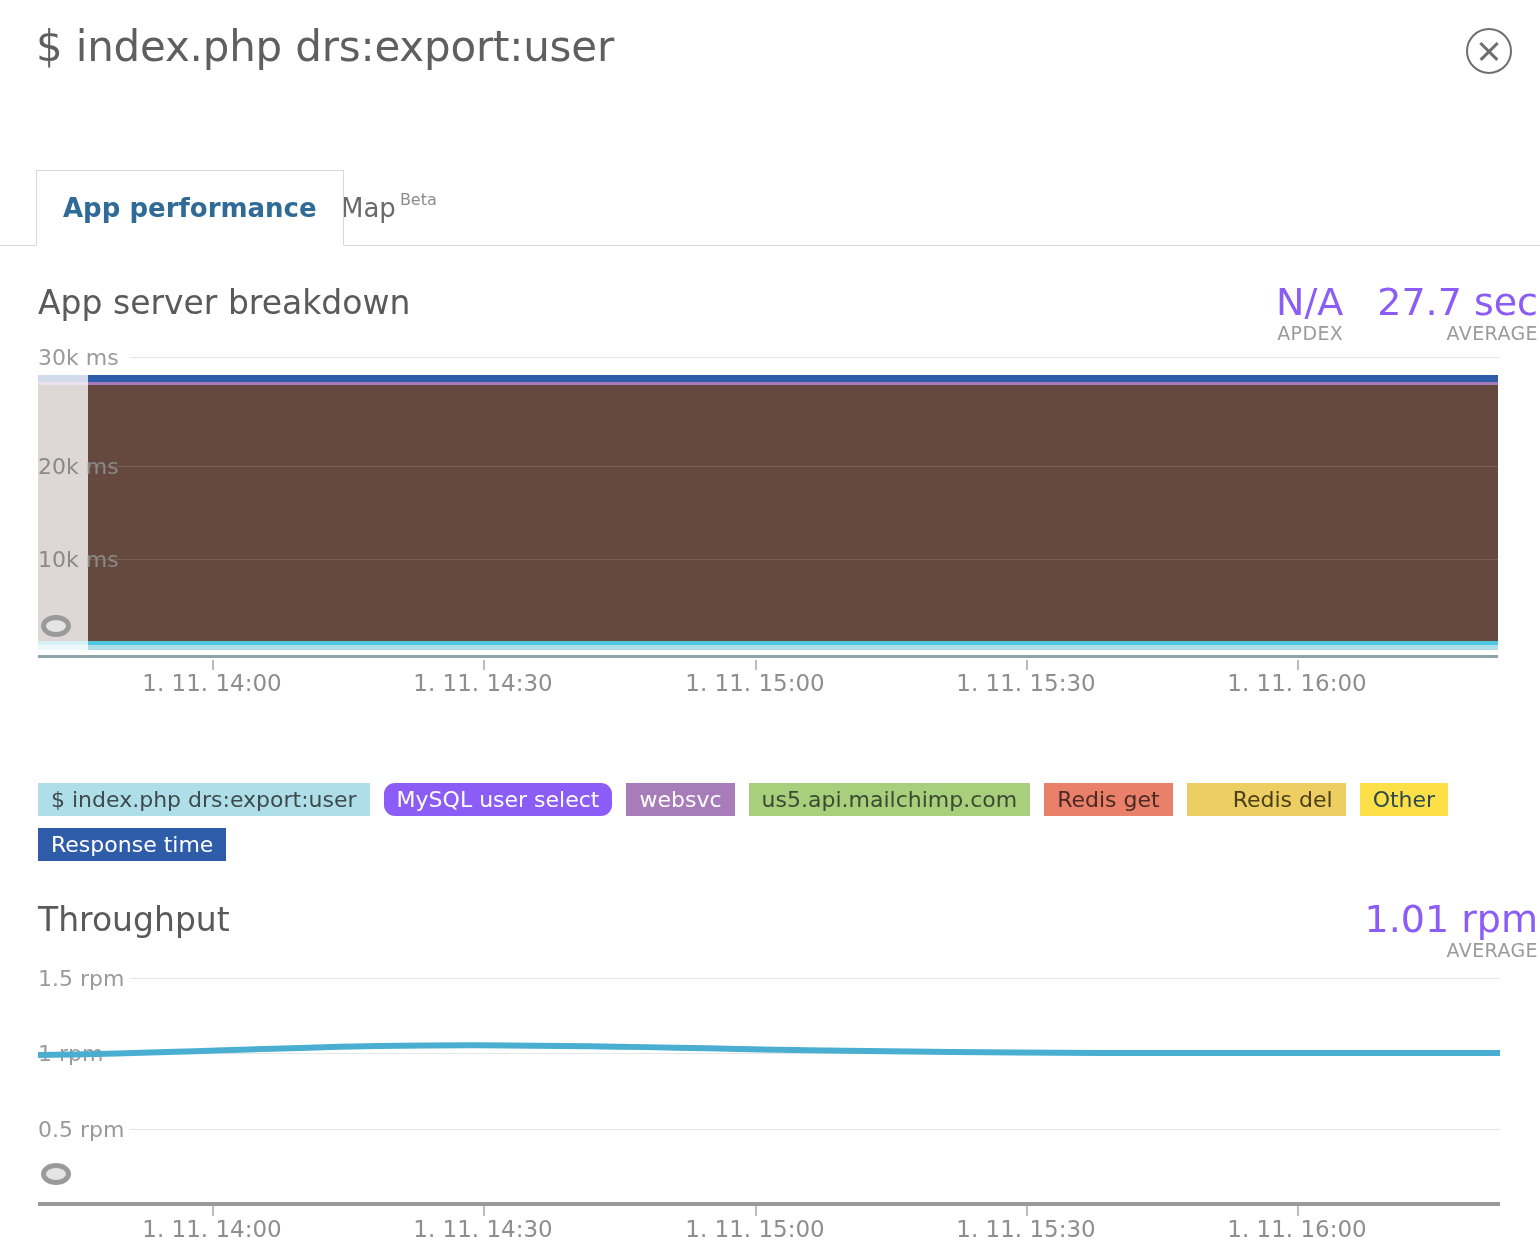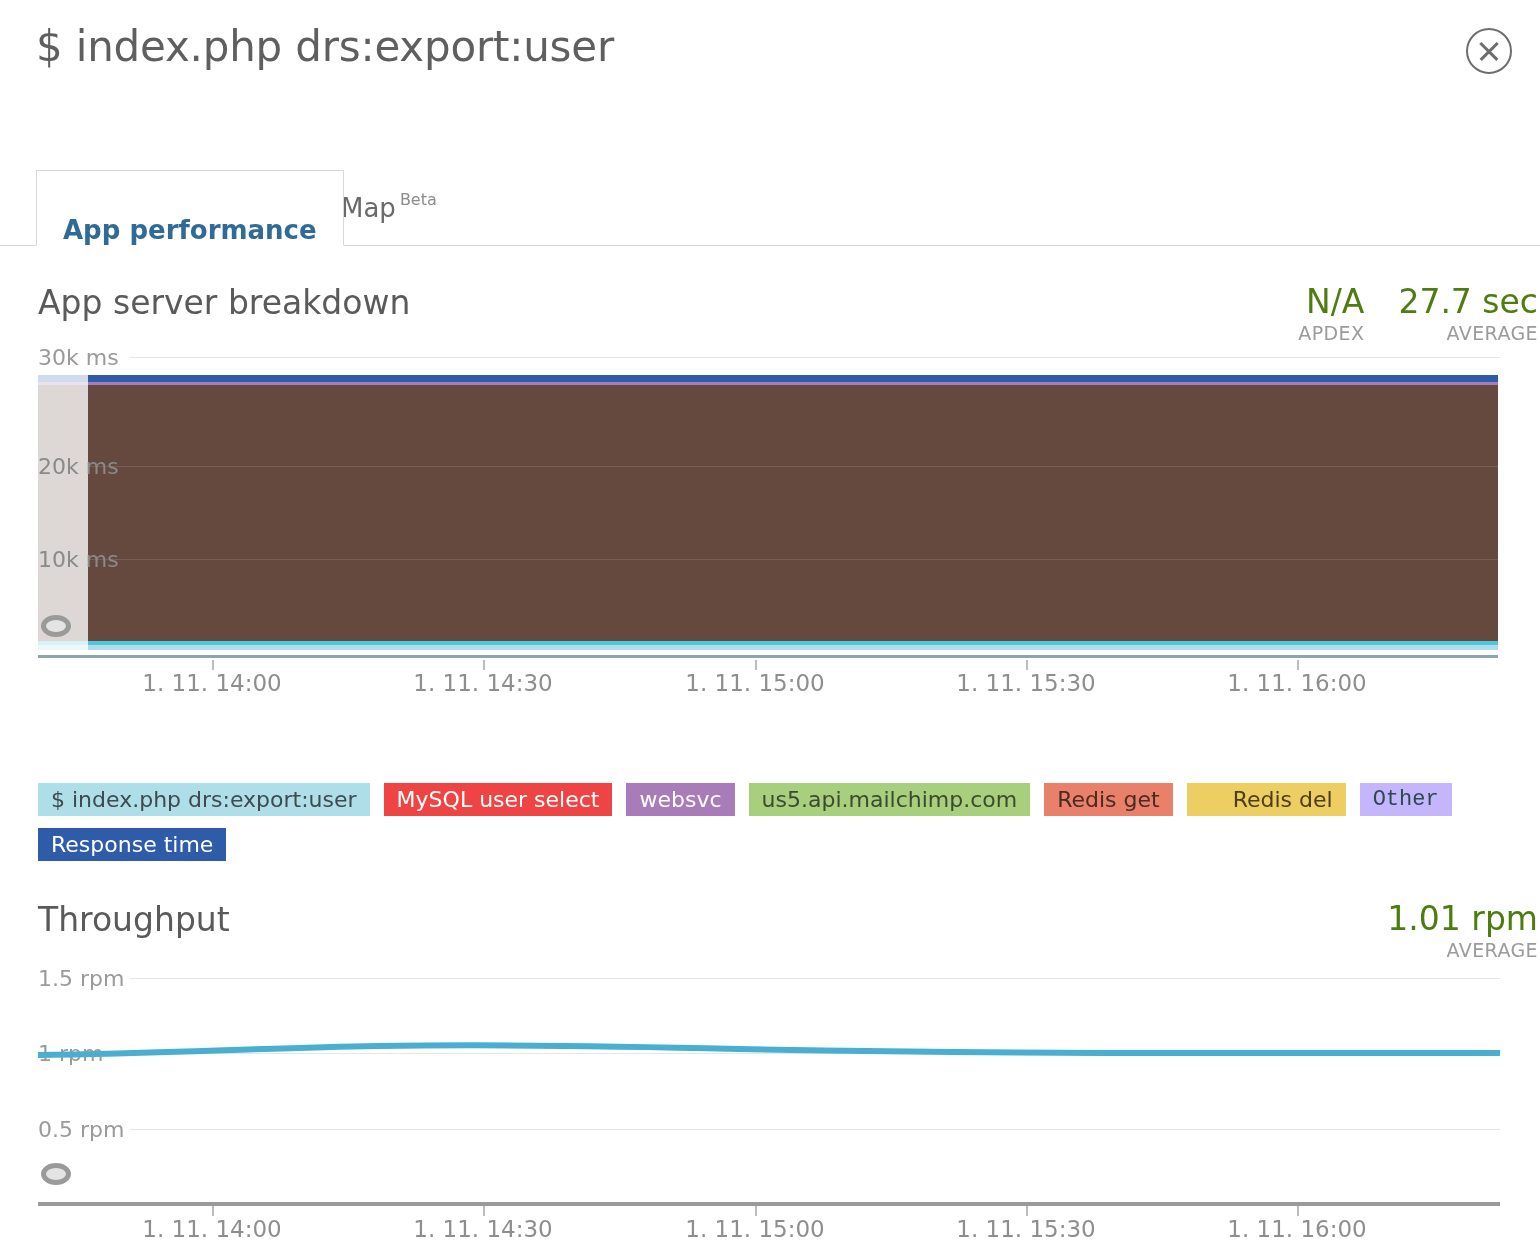--- a/index.html
+++ b/index.html
@@ -64,21 +64,21 @@
     top: 170px;
     width: 1540px;
     height: 76px;
     border-bottom: 1px solid #d8d8d8;
   }
   .tab {
     position: absolute;
     top: 0;
     height: 76px;
     display: flex;
-    align-items: flex-end;
+    align-items: center;
     padding: 0 26px;
     font-size: 26px;
     cursor: pointer;
     white-space: nowrap;
   }
   .tab.active {
     left: 36px;
     color: #2f6b96;
     font-weight: bold;
     background: #ffffff;
@@ -118,22 +118,22 @@
   }
   .metrics {
     position: absolute;
     right: 2px;
     top: 0;
     display: flex;
     align-items: flex-start;
   }
   .metric { text-align: right; margin-left: 34px; }
   .metric .val {
-    font-size: 33px;
-    color: #4d7c0f;
+    font-size: 38px;
+    color: #8b5cf6;
     line-height: 38px;
     white-space: nowrap;
   }
   .metric .lbl {
     font-size: 19px;
     color: #9b9b9b;
     letter-spacing: 0.4px;
     line-height: 24px;
     white-space: nowrap;
   }
@@ -352,26 +352,26 @@
     <div class="xlab" style="left:755px;">1. 11. 15:00</div>
     <div class="xtick" style="left:1026px;"></div>
     <div class="xlab" style="left:1026px;">1. 11. 15:30</div>
     <div class="xtick" style="left:1297px;"></div>
     <div class="xlab" style="left:1297px;">1. 11. 16:00</div>
   </div>
 </div>
 
 <div class="legend">
   <span class="chip" style="background: rgb(174, 223, 232); color: rgb(63, 74, 77);">$ index.php drs:export:user</span>
-  <span class="chip" style="background: #ef4444; color: rgb(255, 255, 255);">MySQL user select</span>
+  <span class="chip" style="background: #8b5cf6; color: rgb(255, 255, 255); border-radius: 11px;">MySQL user select</span>
   <span class="chip" style="background: rgb(168, 124, 184); color: rgb(255, 255, 255);">websvc</span>
   <span class="chip" style="background: rgb(168, 207, 124); color: rgb(61, 74, 50);">us5.api.mailchimp.com</span>
   <span class="chip" style="background: rgb(232, 128, 106); color: rgb(74, 42, 34);">Redis get</span>
   <span class="chip" style="background: rgb(237, 206, 98); color: rgb(74, 64, 24); padding-left: 46px;">Redis del</span>
-  <span class="chip" style="background: #c4b5fd; color: rgb(44, 74, 80); font-family: Liberation Mono, monospace;">Other</span>
+  <span class="chip" style="background: #fde047; color: rgb(44, 74, 80);">Other</span>
   <span class="chip" style="background: rgb(47, 92, 168); color: rgb(255, 255, 255);">Response time</span>
 </div>
 
 <div id="chart2">
 
   <div class="section-head" style="top:0;">
     <div class="section-title">Throughput</div>
     <div class="metrics">
       <div class="metric">
         <div class="val">1.01 rpm</div>

